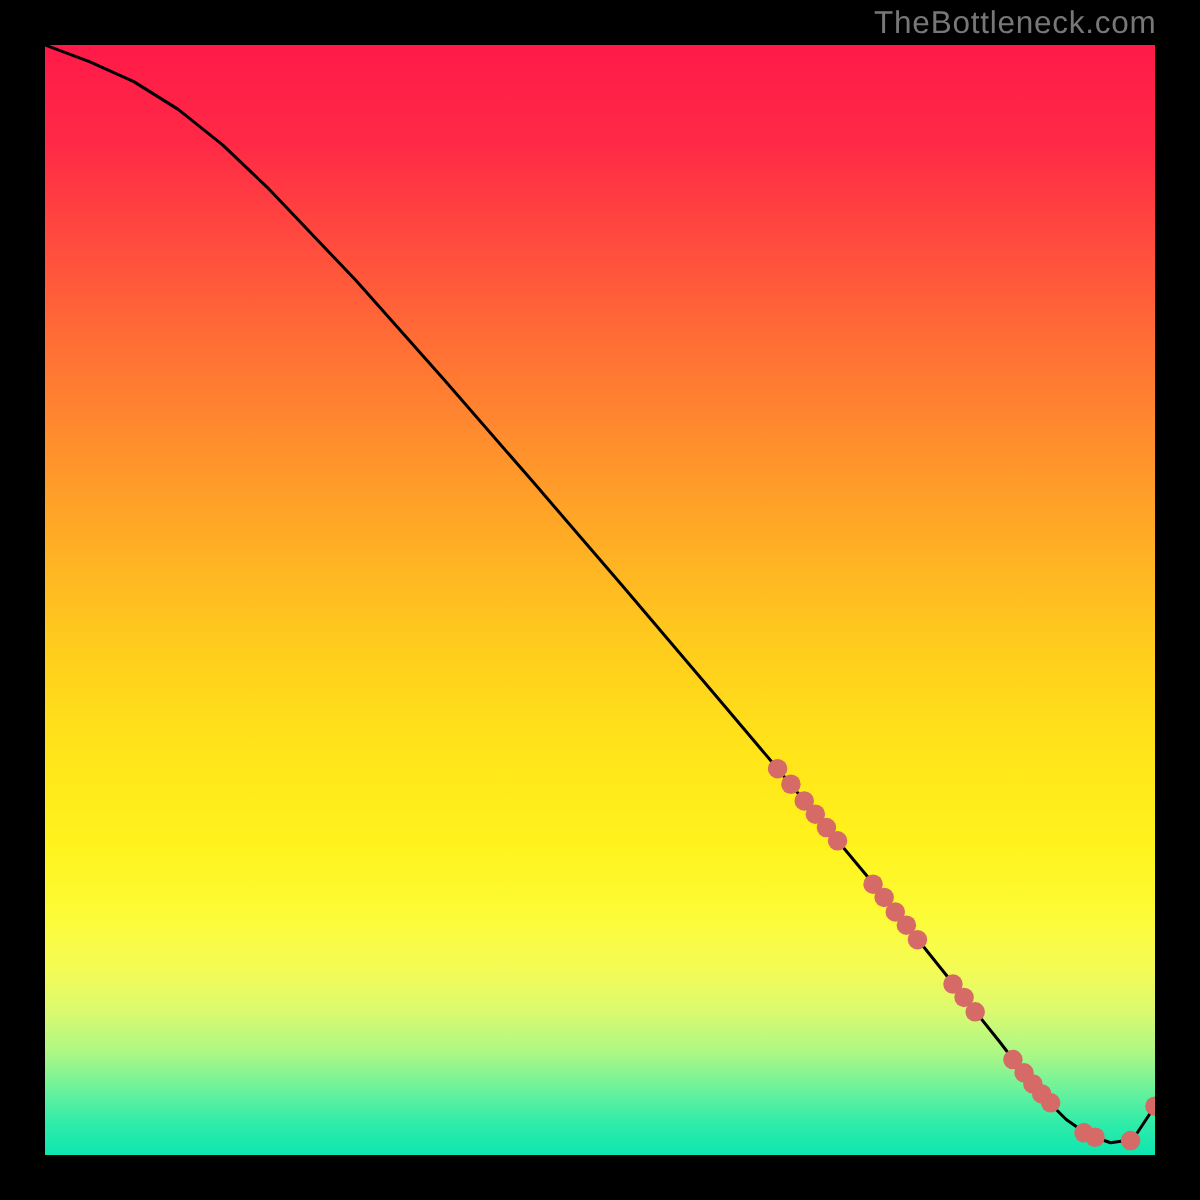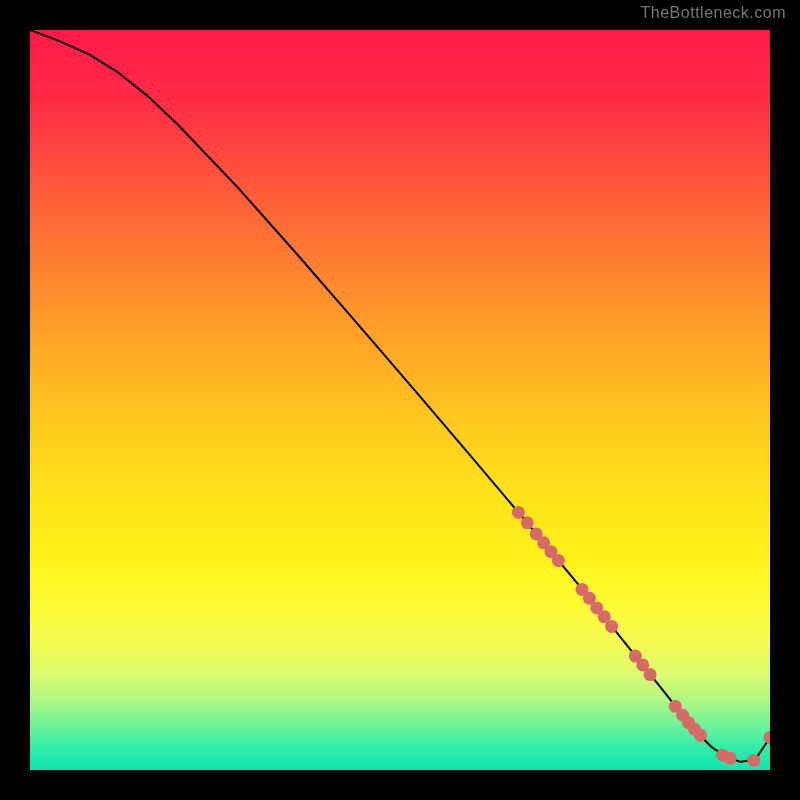--- a/index.html
+++ b/index.html
@@ -51,23 +51,23 @@
   svg.curve {
     position: absolute;
     left: 0;
     top: 0;
     width: 740px;
     height: 740px;
   }
   .watermark {
     position: absolute;
     top: 4px;
-    right: 14px;
+    right: 29px;
     color: #777;
-    font-size: 16px;
+    font-size: 21px;
     font-weight: 500;
     letter-spacing: 0.5px;
     user-select: none;
     margin-left: 44px;
   }
 </style>
 </head>
 <body>
 
 <div class="stage">

